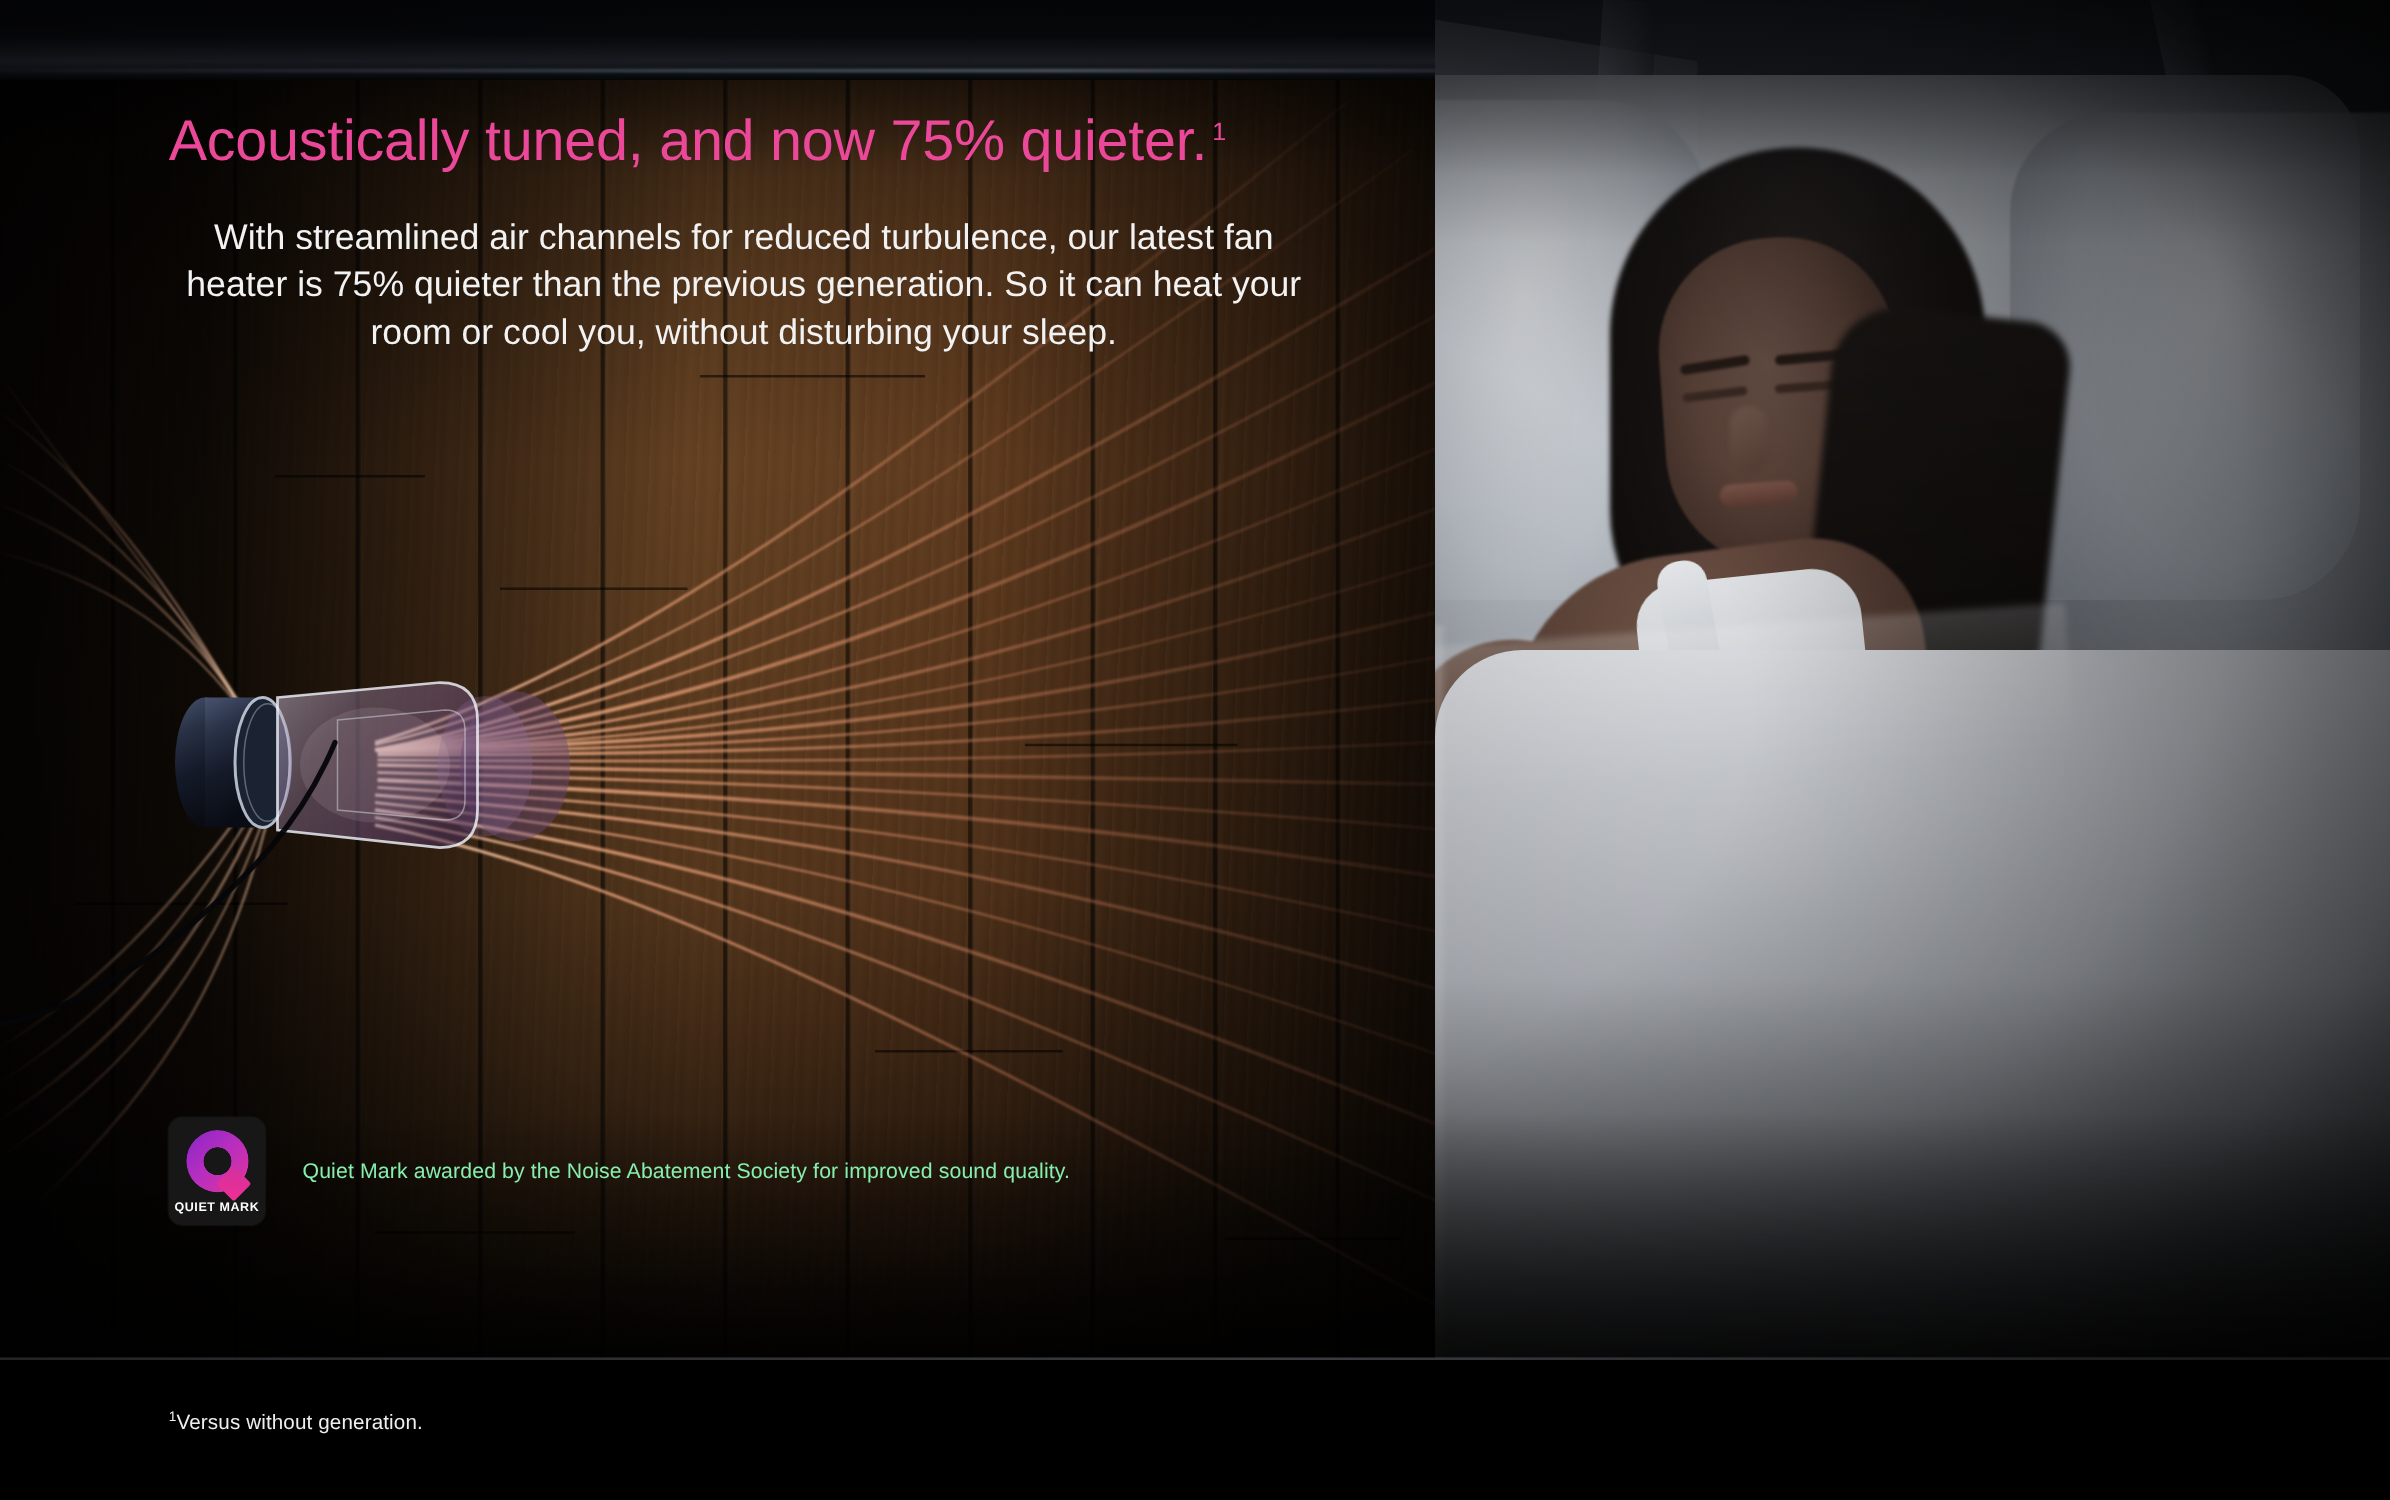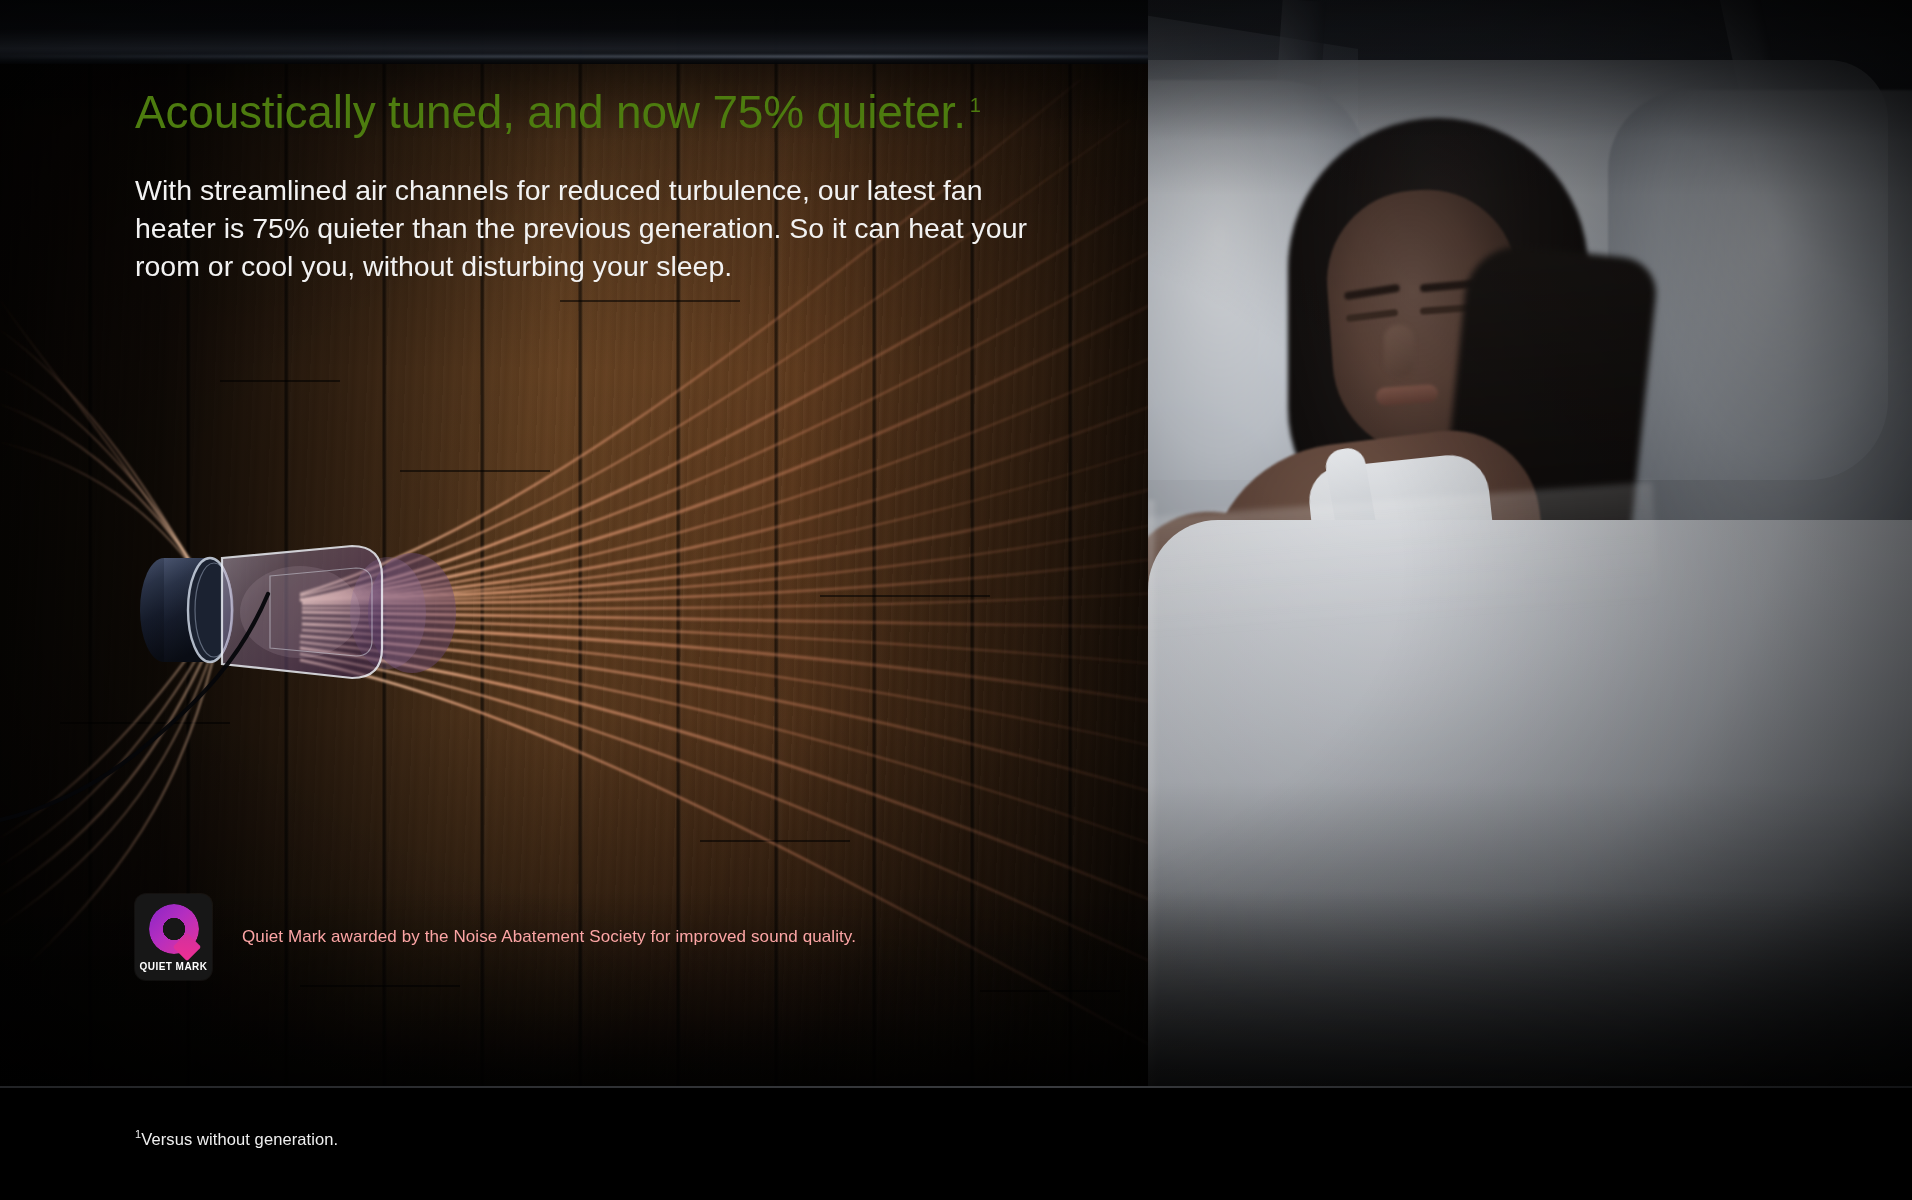--- a/index.html
+++ b/index.html
@@ -218,27 +218,27 @@
   .vignette{
     position:absolute; left:0; top:0; width:1912px; height:1086px; pointer-events:none;
     background:
       radial-gradient(ellipse 78% 82% at 42% 52%, rgba(0,0,0,0) 40%, rgba(0,0,0,.30) 76%, rgba(0,0,0,.78) 100%),
       linear-gradient(to bottom, rgba(0,0,0,.55) 0%, rgba(0,0,0,0) 13%, rgba(0,0,0,0) 82%, rgba(0,0,0,.75) 100%);
   }
 
   
   .copy{ position:absolute; left:135px; top:88px; width:960px; z-index:30; }
   .headline{
-    color:#4d7c0f; font-size:46px; font-weight:400; letter-spacing:-.2px;
+    color:#ec4899; font-size:46px; font-weight:400; letter-spacing:-.2px;
     line-height:1.08; white-space:nowrap;
   }
   .headline sup{ font-size:20px; vertical-align:super; margin-left:4px; }
   .body{
     margin-top:33px; color:#f2f2f2; font-size:28.5px; font-weight:400;
-    line-height:1.34; max-width:920px;
+    line-height:1.34; max-width:920px;text-align:center;
   }
 
   
   .qm-row{
     position:absolute; left:135px; top:894px; display:flex; align-items:center; z-index:30;
   }
   .qm-badge{
     width:77px; height:86px; border-radius:11px; background:#171717;
     display:flex; flex-direction:column; align-items:center; justify-content:center;
     box-shadow:0 0 0 1px rgba(255,255,255,.05);
@@ -254,21 +254,21 @@
   }
   .qm-q .tail{
     position:absolute; right:2px; bottom:-3px; width:20px; height:20px;
     background:linear-gradient(135deg,#d2309f,#ef2f93);
     transform:rotate(45deg); border-radius:2px;
   }
   .qm-text{
     margin-top:7px; color:#fff; font-size:10px; font-weight:700; letter-spacing:.45px;
   }
   .qm-caption{
-    margin-left:30px; color:#fca5a5; font-size:17px; font-weight:400; letter-spacing:.1px;
+    margin-left:30px; color:#86efac; font-size:17px; font-weight:400; letter-spacing:.1px;
   }
 
   
   .footer{
     position:absolute; left:0; top:1086px; width:1912px; height:114px; background:#000;
   }
   .footer-sep{
     position:absolute; left:0; top:0; width:1912px; height:2px;
     background:linear-gradient(to right, rgba(120,125,135,.28), rgba(150,155,165,.38) 55%, rgba(90,95,105,.20));
   }

